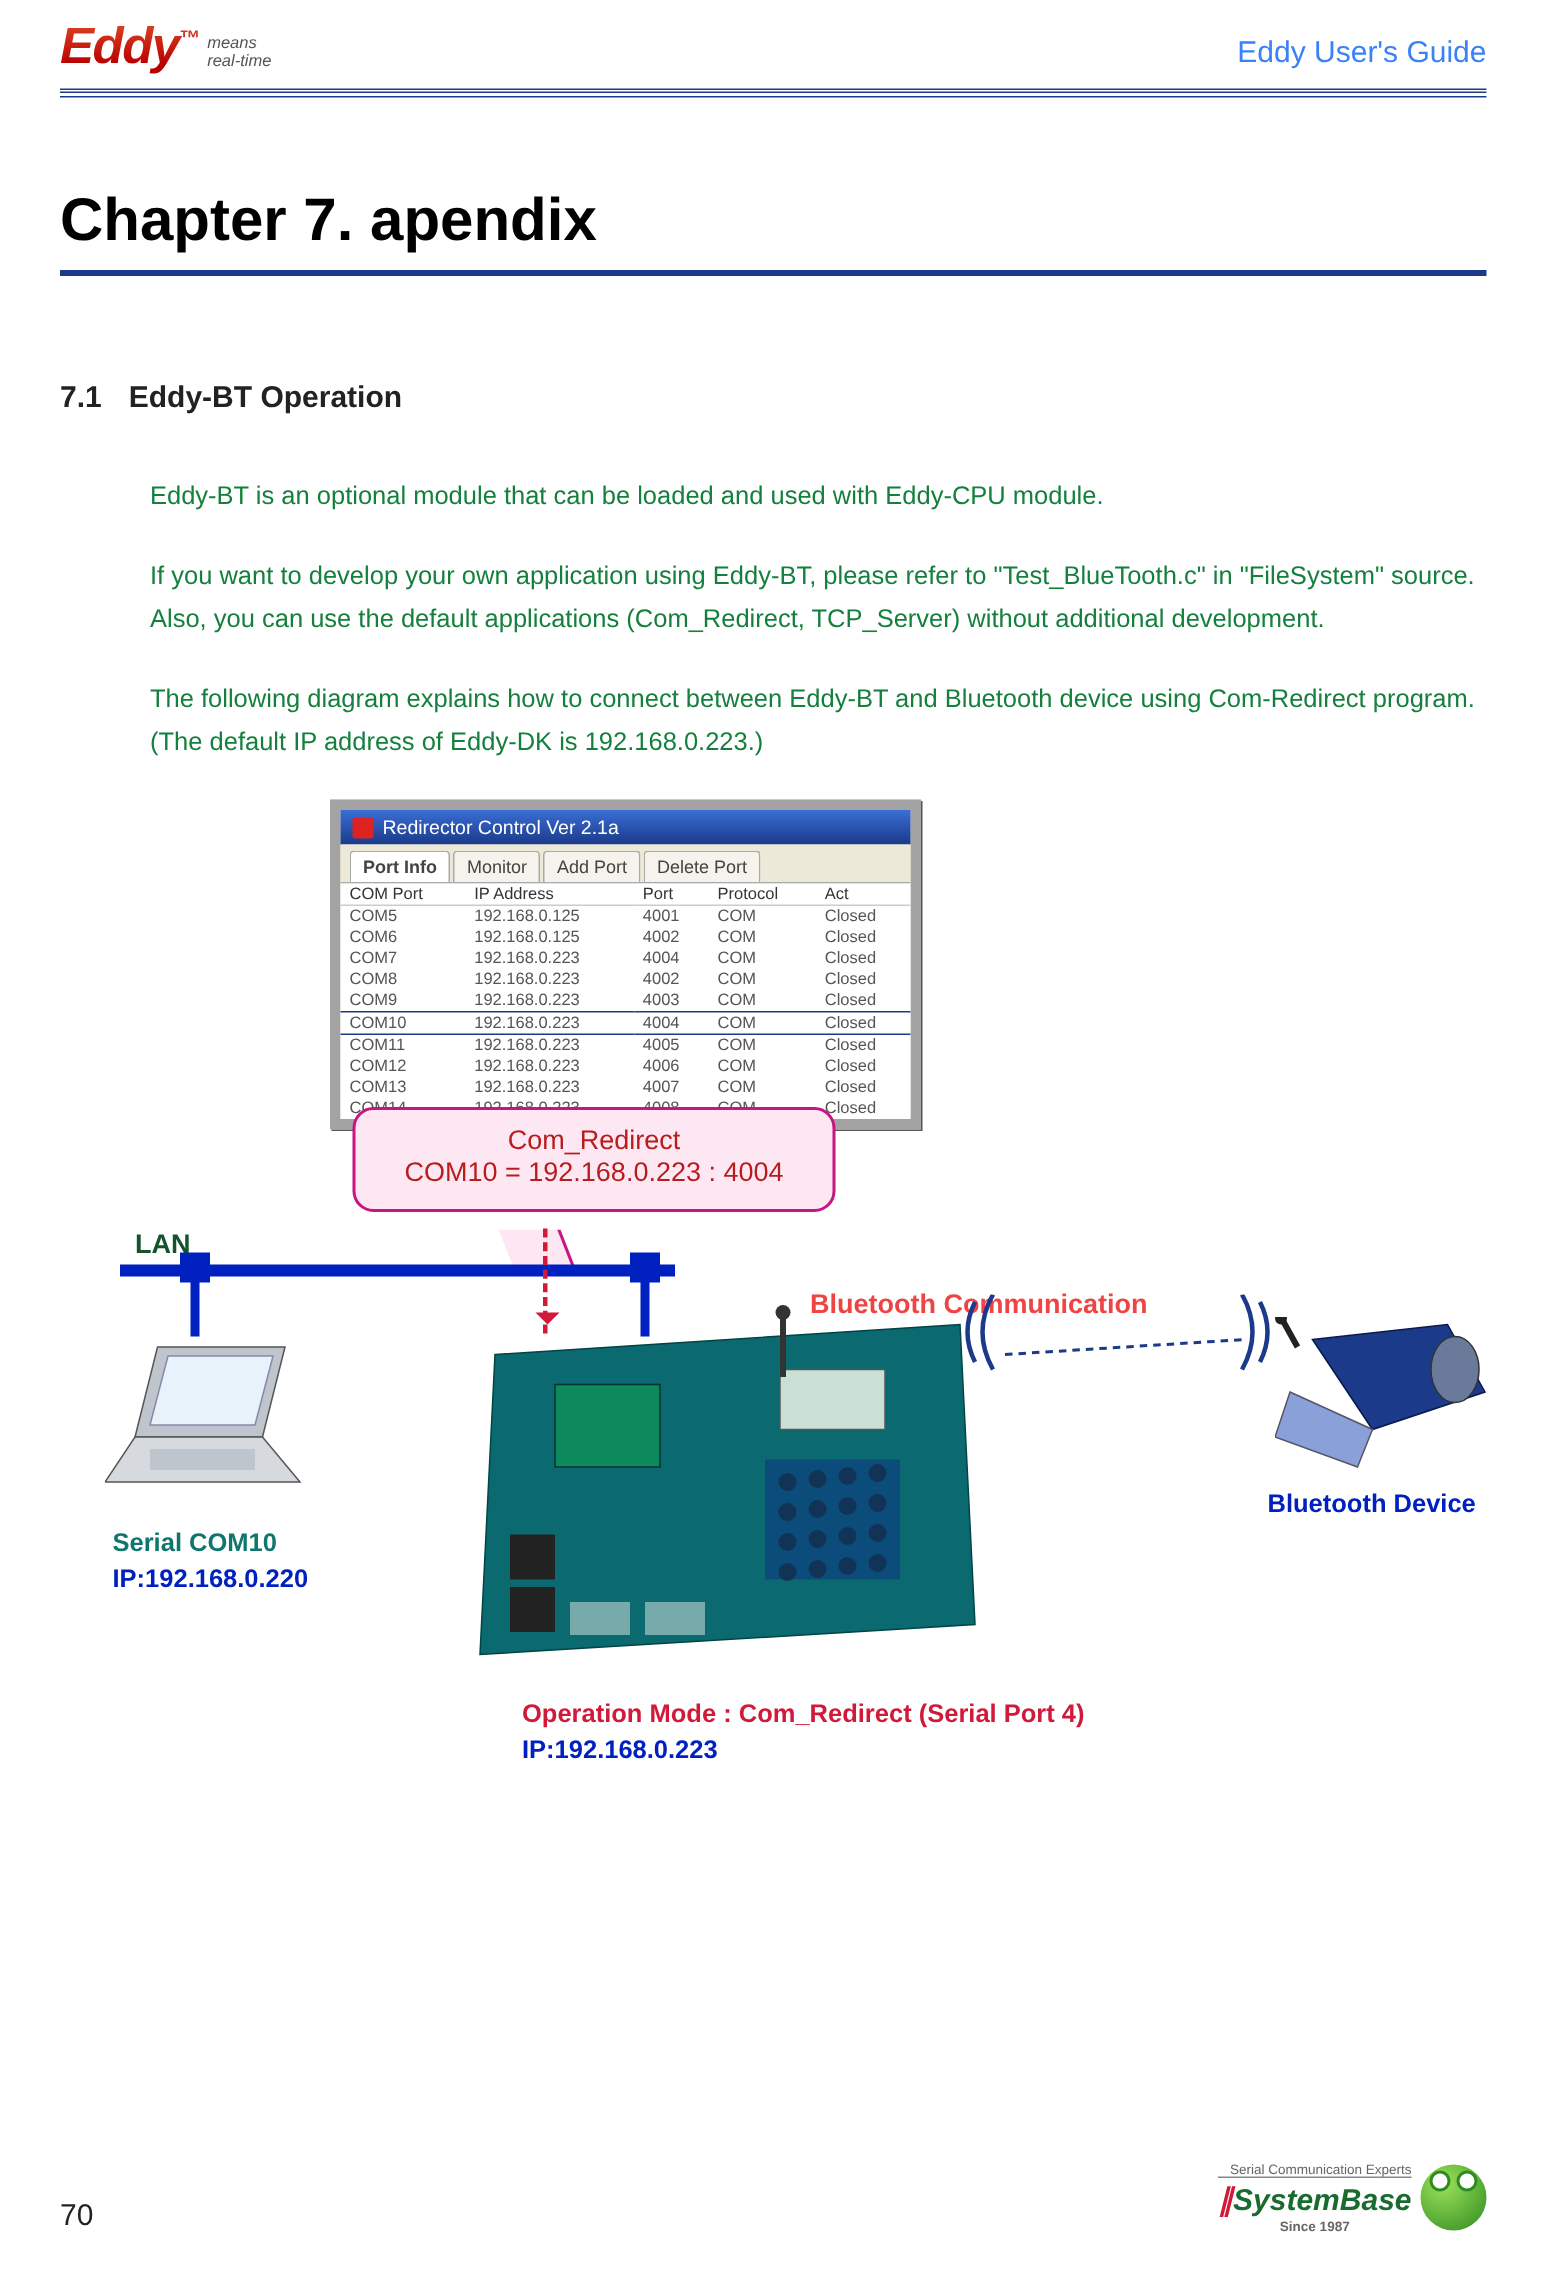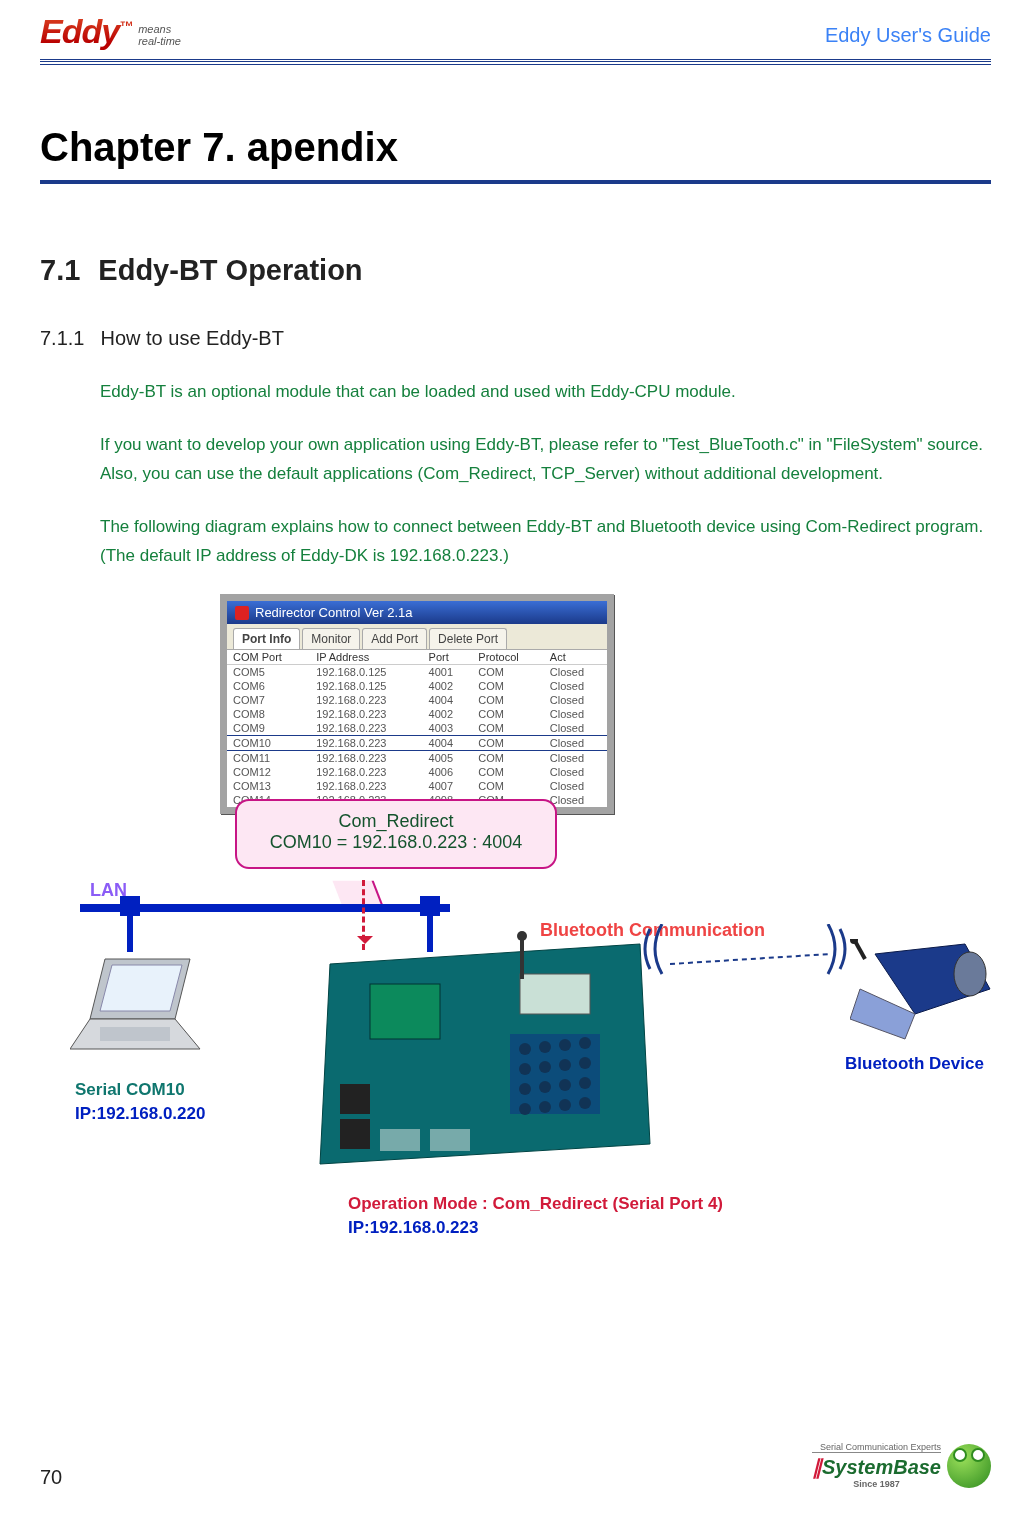--- a/index.html
+++ b/index.html
@@ -70,21 +70,21 @@
     margin: 60px 0 10px 0;
     letter-spacing: 0;
   }
   .chapter-rule {
     height: 4px;
     background: #1b3a8a;
     margin-bottom: 70px;
   }
 
   .section-heading {
-    font-size: 29px;
+    font-size: 20px;
     font-weight: 800;
     margin-bottom: 40px;
     margin-top: 28px;
   }
   .sec-num { margin-right: 18px; }
 
   .subsection-heading {
     font-size: 20px;
     font-weight: 400;
     margin-bottom: 28px;
@@ -164,35 +164,35 @@
   .callout {
     position:absolute;
     left:155px; top:205px;
     width:290px;
     background:#fde7f3;
     border:2px solid #c71585;
     border-radius:14px;
     padding:10px 14px 14px 14px;
     text-align:center;
     font-size:18px;
-    color:#14532d;
+    color:#b91c1c;
   }
   .callout-tail {
     position:absolute;
     left:260px; top:287px;
     width:36px;height:28px;
     background:#fde7f3;
     border-right:2px solid #c71585;
     border-bottom:2px solid #c71585;
     transform: skew(30deg,-10deg) rotate(10deg);
   }
 
   .lan-label {
     position:absolute; left:10px; top:286px;
-    font-size:18px; font-weight:700; color:#8b5cf6;
+    font-size:18px; font-weight:700; color:#14532d;
   }
   .lan-bar {
     position:absolute; left:0; top:310px;
     width:370px; height:8px; background:#0020c0;
   }
   .lan-node { position:absolute; width:20px; height:20px; background:#0020c0; top:302px; }
   .lan-node.n1 { left:40px; }
   .lan-node.n2 { left:340px; }
   .lan-drop { position:absolute; width:6px; background:#0020c0; top:318px; height:40px; }
   .lan-drop.d1 { left:47px; }
@@ -307,23 +307,20 @@
   </div>
   <div class="header-rule"></div>
 
   <div class="chapter-title">Chapter 7.    apendix</div>
   <div class="chapter-rule"></div>
 
   <div class="section-heading">
     <span class="sec-num">7.1</span><span>Eddy-BT Operation</span>
   </div>
 
-  <div class="subsection-heading">
-    <span class="subsec-num">7.1.1</span><span>How to use Eddy-BT</span>
-  </div>
 
   <div class="body-text">Eddy-BT is an optional module that can be loaded and used with Eddy-CPU module.</div>
   <div class="body-text">If you want to develop your own application using Eddy-BT, please refer to  "Test_BlueTooth.c"  in  "FileSystem"  source. Also, you can use the default applications (Com_Redirect, TCP_Server) without additional development.</div>
   <div class="body-text">The following diagram explains how to connect between Eddy-BT and Bluetooth device using Com-Redirect program. (The default IP address of Eddy-DK is 192.168.0.223.)</div>
 
   <div class="diagram">
 
     <div class="redirector-window">
       <div class="redirector-title">
         <span class="red-arrow-icon"></span>

